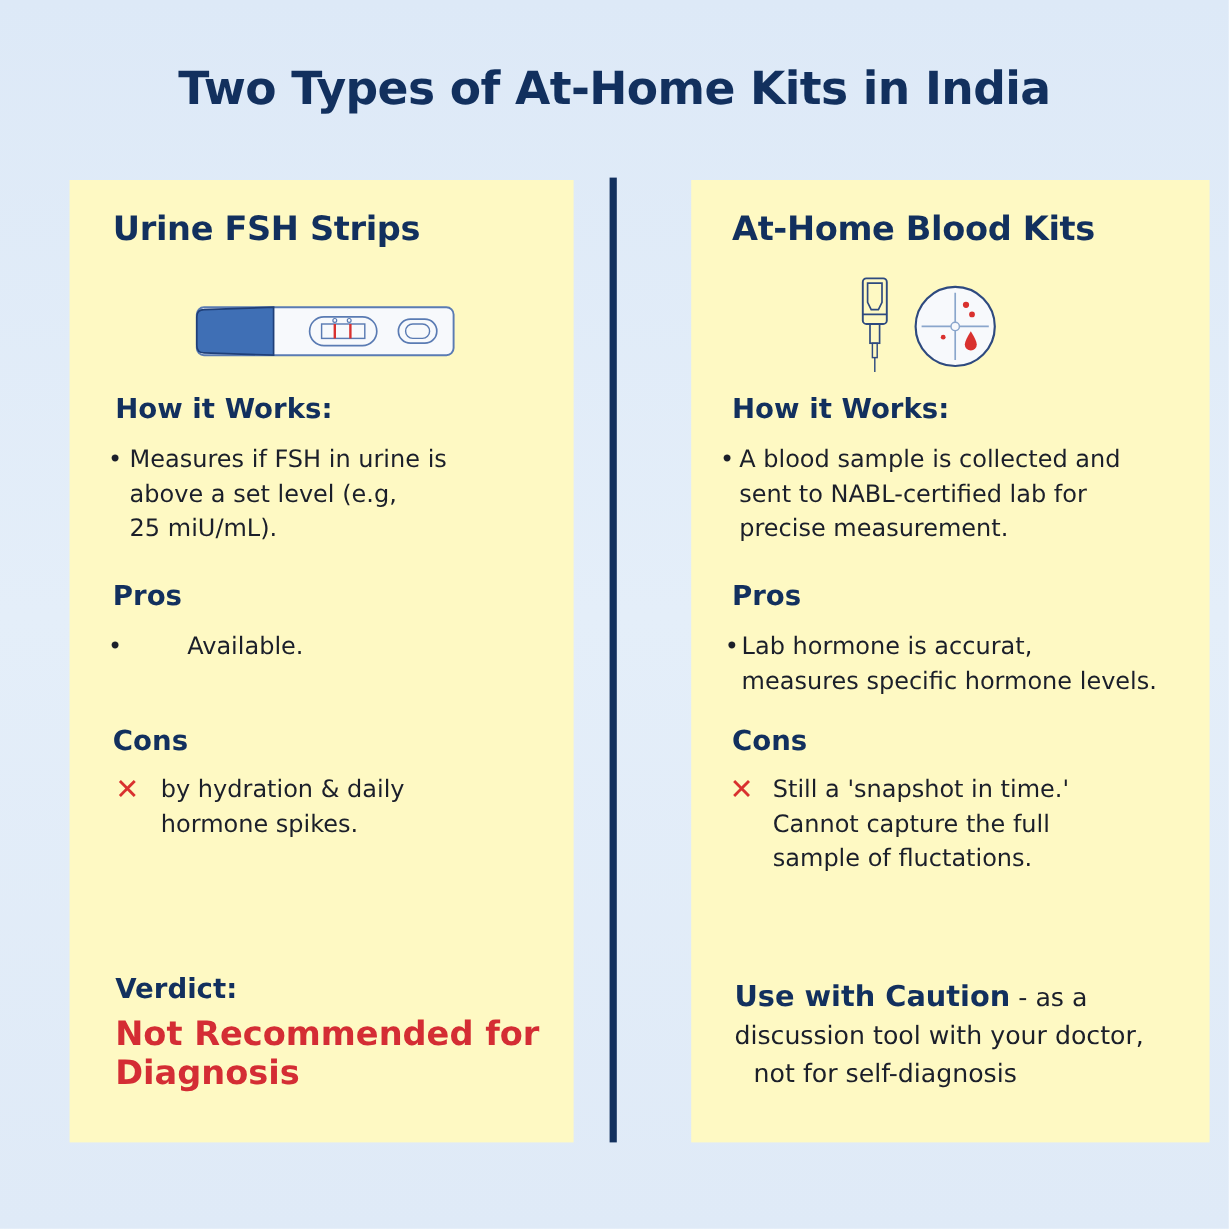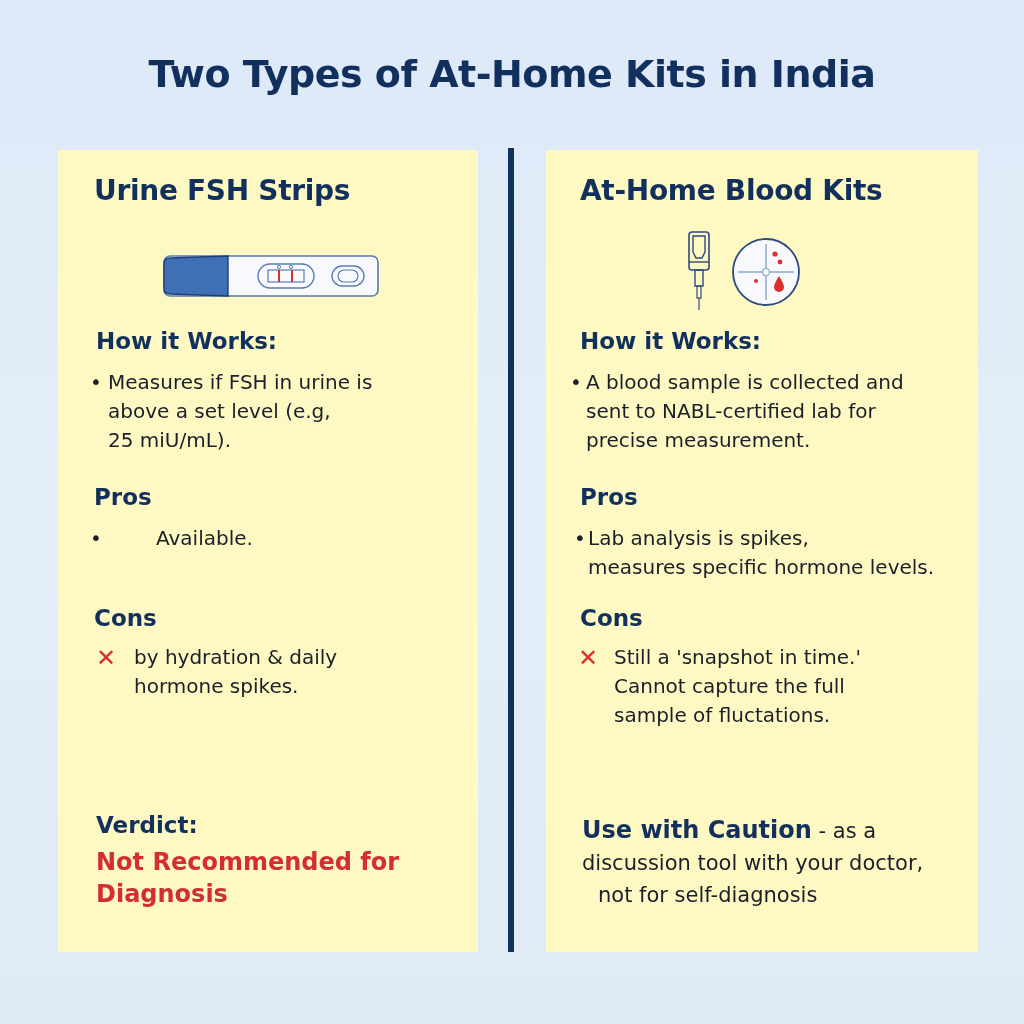--- a/index.html
+++ b/index.html
@@ -11,31 +11,31 @@
   }
   .title {
     position:absolute; left:0; top:52px; width:1024px; text-align:center;
     font-size:38px; font-weight:bold; color:#12305e; letter-spacing:-0.5px;
   }
   .panel {
     position:absolute; top:150px; height:802px; background:#fef9c3;
     box-sizing:border-box;
   }
   .panel.left { left:58px; width:420px; }
-  .panel.right { left:546px; width:432px; }
+  .panel.right { left:576px; width:432px; }
   .divider {
     position:absolute; left:508px; top:148px; width:6px; height:804px; background:#12305e;
   }
   .abs { position:absolute; }
   .ptitle { font-size:28px; font-weight:bold; color:#12305e; letter-spacing:-0.3px; }
   .h { font-size:23px; font-weight:bold; color:#12305e; }
   .body-text { font-size:20px; line-height:29px; color:#1b1f2a; }
   .bullet { position:absolute; font-size:20px; color:#1b1f2a; }
   .xmark { position:absolute; font-size:24px; font-weight:bold; color:#d9312f; line-height:24px; }
-  .verdict-red { font-size:24px; font-weight:bold; color:#d42d34; line-height:32px; }
+  .verdict-red { font-size:28px; font-weight:bold; color:#d42d34; line-height:32px; }
   .caution-bold { font-weight:bold; color:#12305e; font-size:24px; }
 </style>
 </head>
 <body>
 
 <div class="title">Two Types of At-Home Kits in India</div>
 
 <div class="panel left">
   <div class="abs ptitle" style="left:36px;top:24px;">Urine FSH Strips</div>
 
@@ -109,21 +109,21 @@
   <span class="bullet" style="left:24px;top:220px;">•</span>
   <div class="abs body-text" style="left:40px;top:218px;">
     <div>A blood sample is collected and</div>
     <div>sent to NABL-certified lab for</div>
     <div>precise measurement.</div>
   </div>
 
   <div class="abs h" style="left:34px;top:334px;">Pros</div>
   <span class="bullet" style="left:28px;top:376px;">•</span>
   <div class="abs body-text" style="left:42px;top:374px;">
-    <div>Lab analysis is spikes,</div>
+    <div>Lab hormone is accurat,</div>
     <div>measures specific hormone levels.</div>
   </div>
 
   <div class="abs h" style="left:34px;top:455px;">Cons</div>
   <span class="xmark" style="left:32px;top:496px;">✕</span>
   <div class="abs body-text" style="left:68px;top:493px;">
     <div>Still a 'snapshot in time.'</div>
     <div>Cannot capture the full</div>
     <div>sample of fluctations.</div>
   </div>

